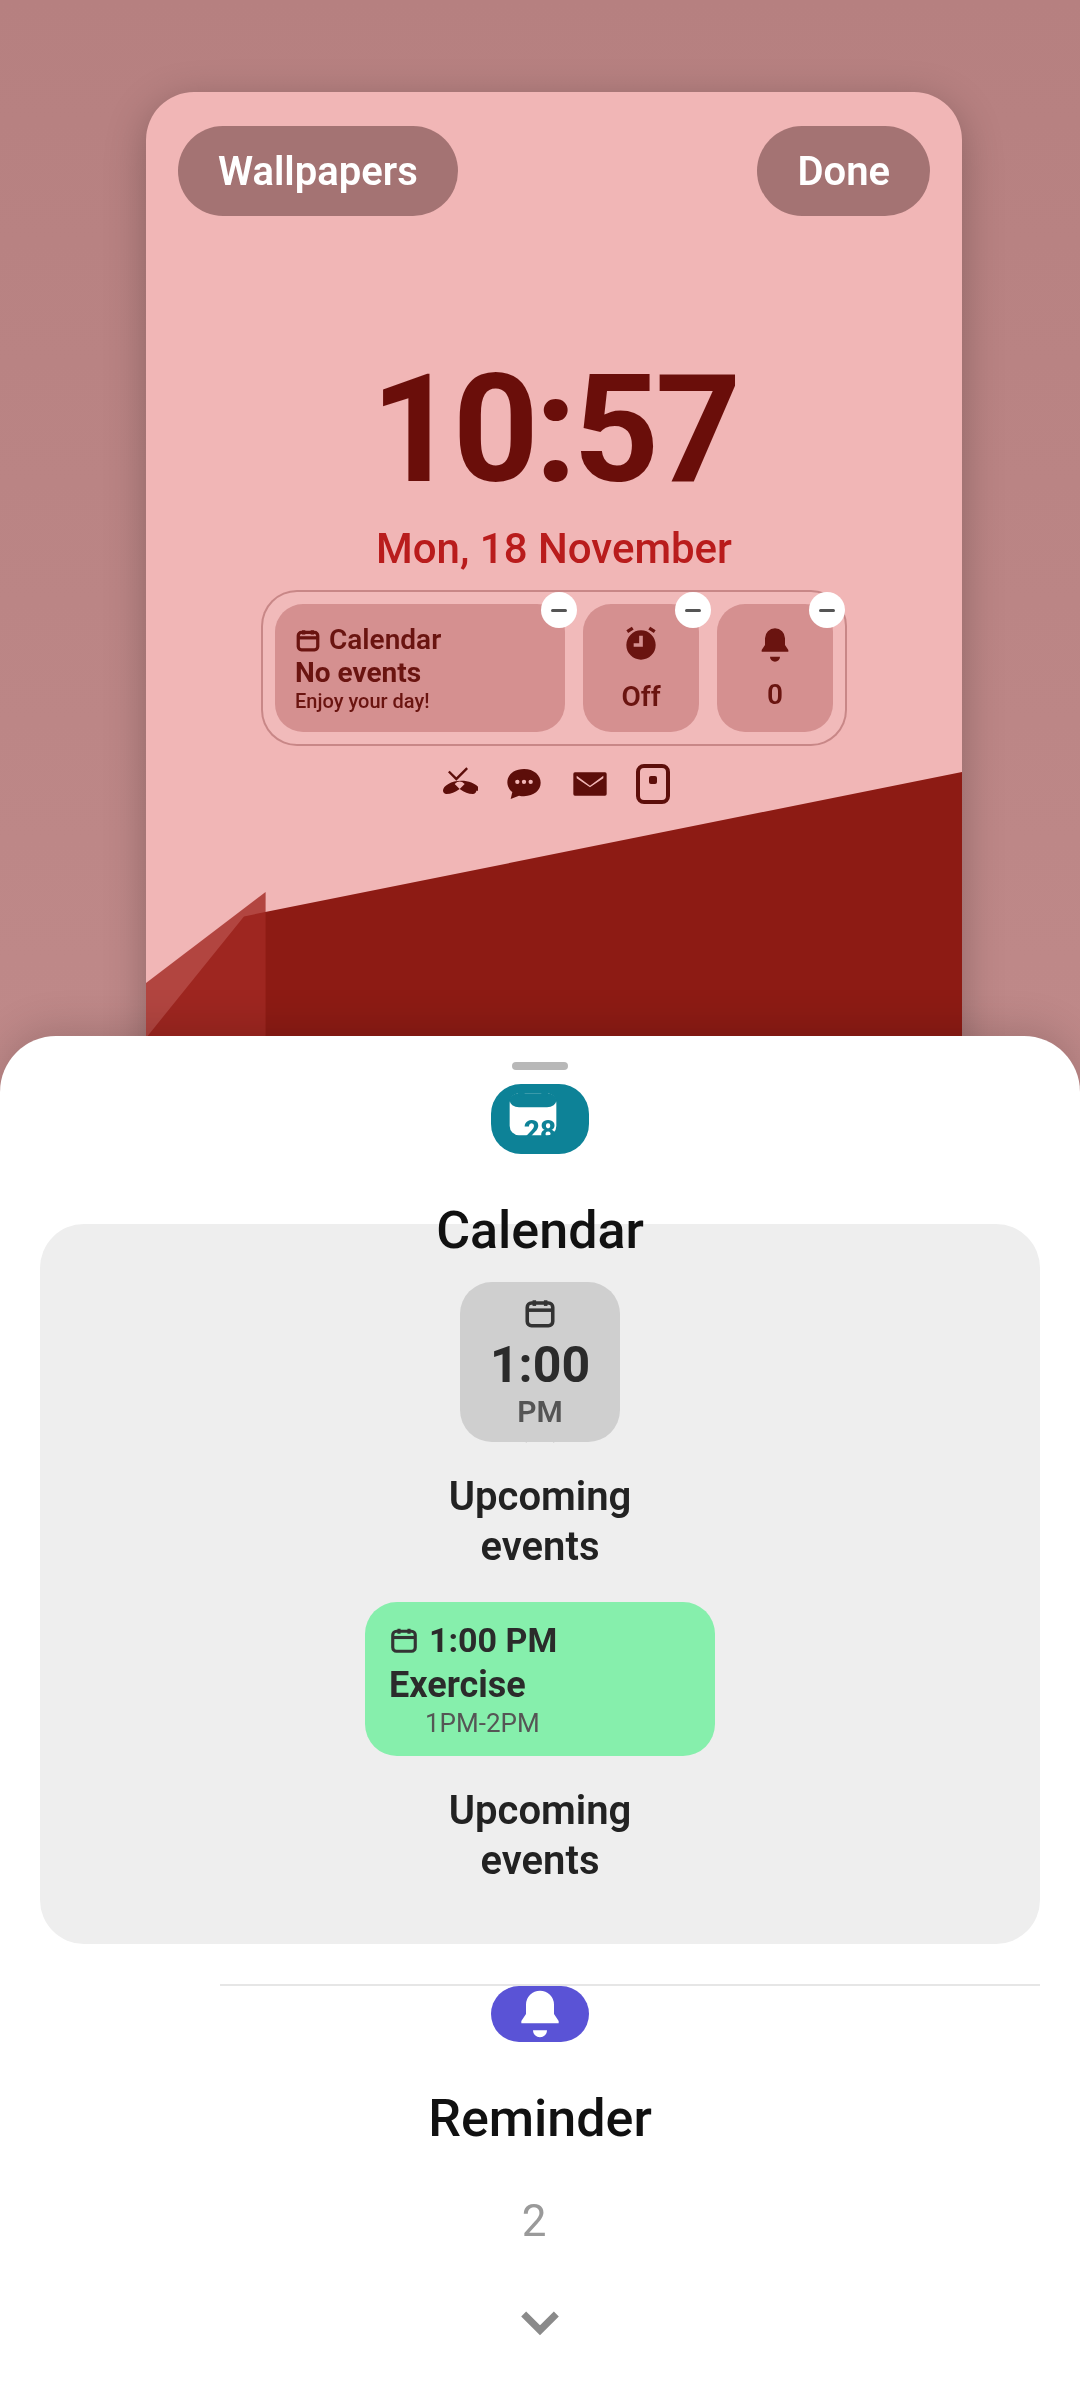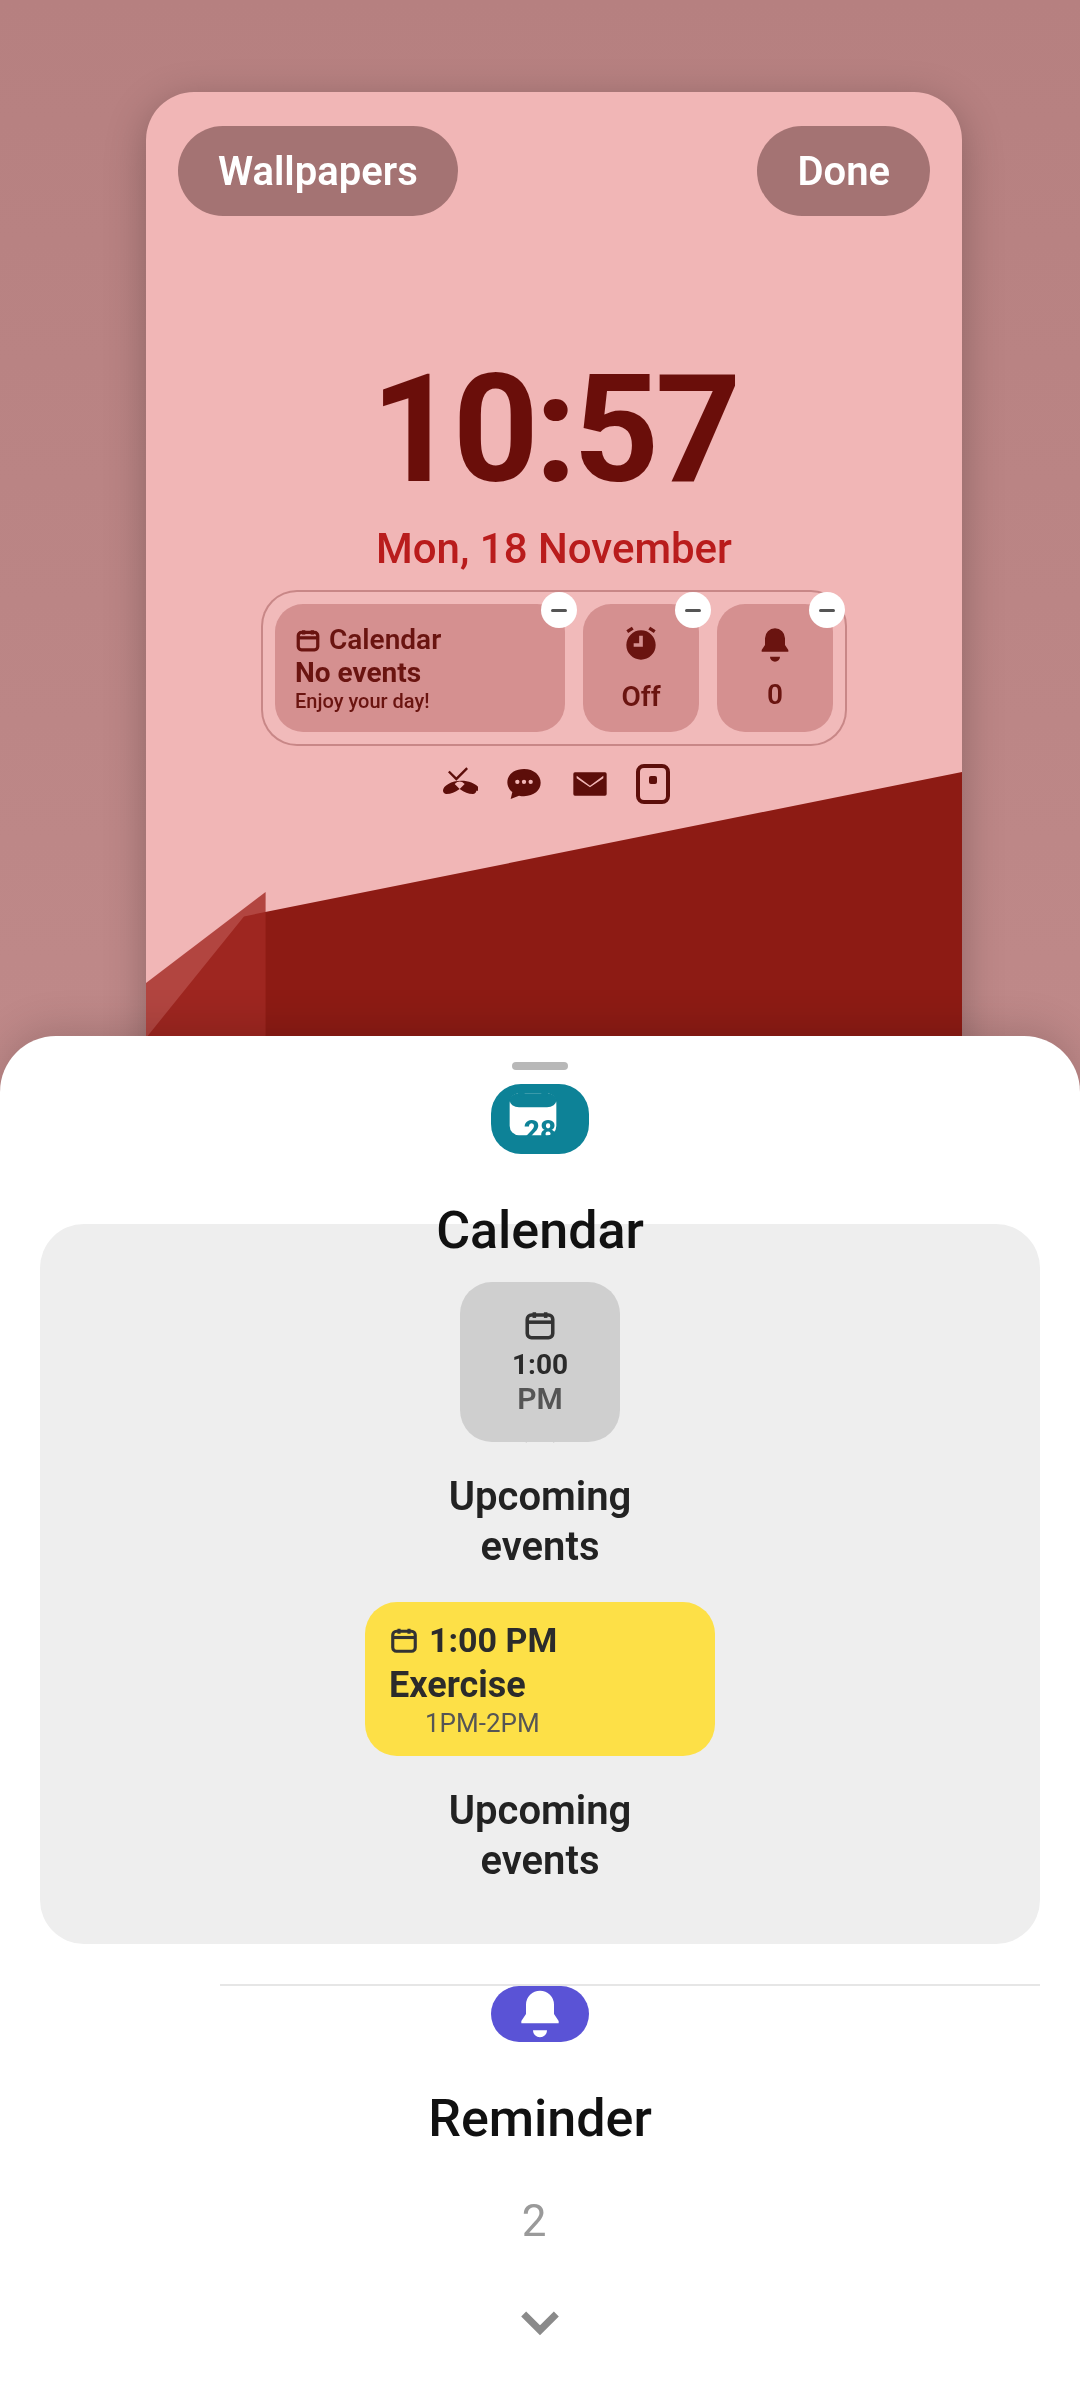--- a/index.html
+++ b/index.html
@@ -188,26 +188,26 @@
     padding: 58px 0;
     display:flex; flex-direction:column; align-items:center; gap:30px;
   }
   .wprev-small {
     width: 160px; height: 160px;
     background:#cfcfcf; border-radius:32px;
     display:flex; flex-direction:column; align-items:center; justify-content:center;
     color:#2b2b2b;
   }
   .wprev-small .ico { margin-bottom:2px; }
-  .wprev-small .t1 { font-size:28px; font-weight:700; }
+  .wprev-small .t1 { font-size:50px; font-weight:700; }
   .wprev-small .t2 { font-size:30px; color:#555; font-weight:600; }
 
   .wprev-wide {
     width: 350px;
-    background:#fde047; border-radius:32px;
+    background:#86efac; border-radius:32px;
     padding: 18px 24px;
     color:#2b2b2b;
   }
   .wprev-wide .row1 { font-size:34px; font-weight:700; display:flex; align-items:center; gap:10px; }
   .wprev-wide .row2 { font-size:36px; font-weight:700; margin-top:4px; }
   .wprev-wide .row3 { font-size:26px; color:#555; margin-top:2px;margin-left:36px; }
 
   .wprev-label {
     font-size: 40px; font-weight:600; color:#222; text-align:center; line-height:1.25;
   }

